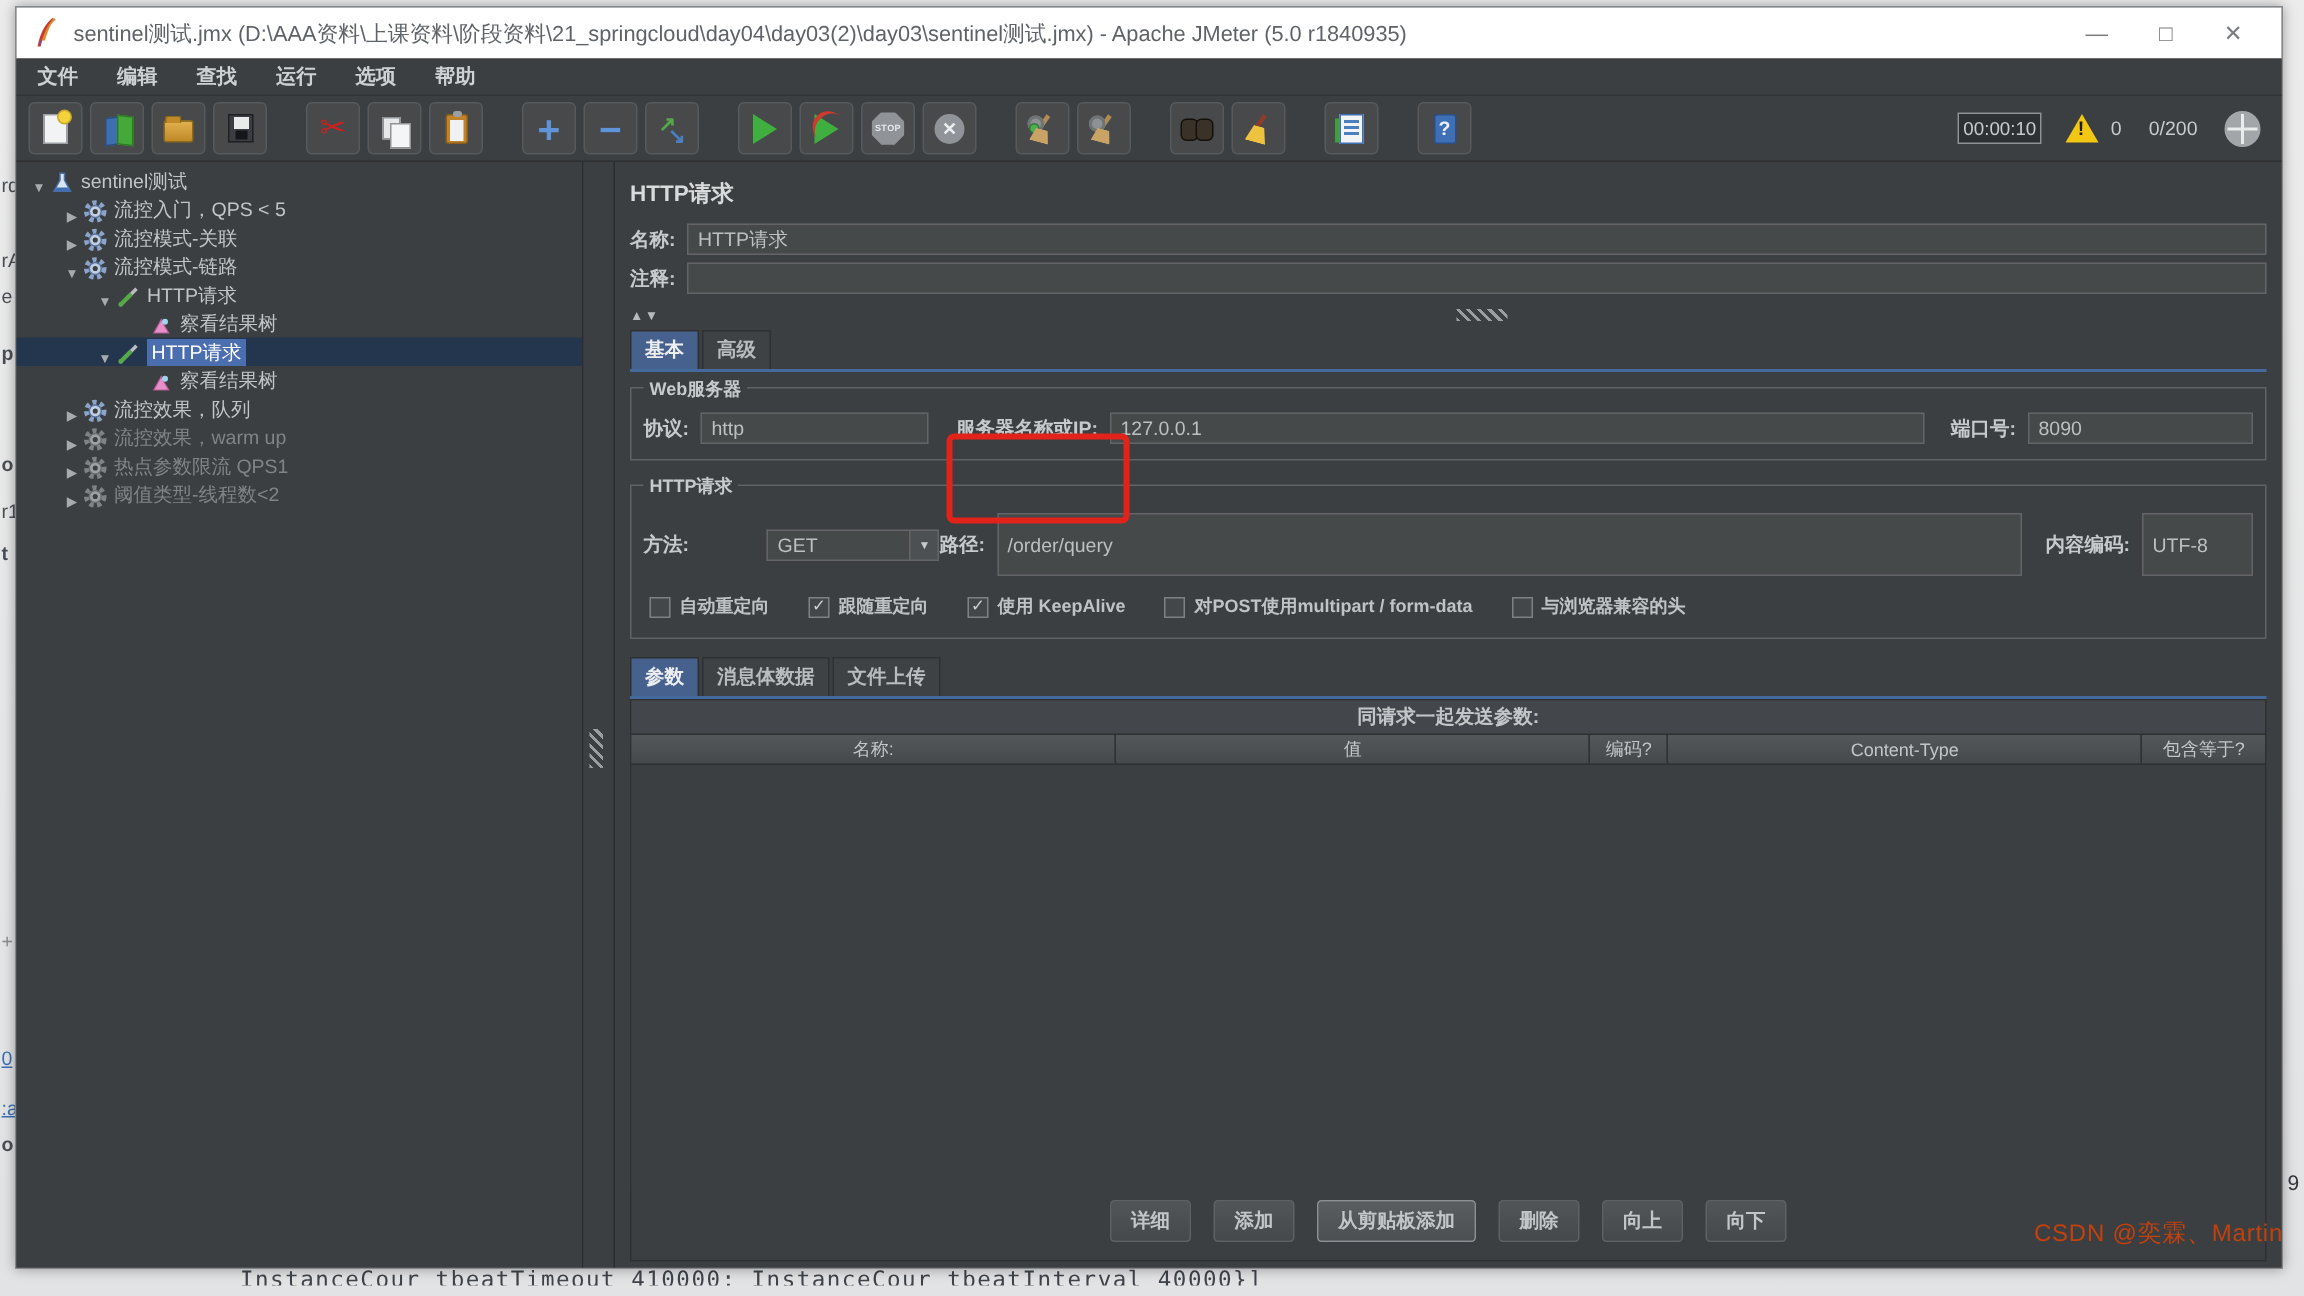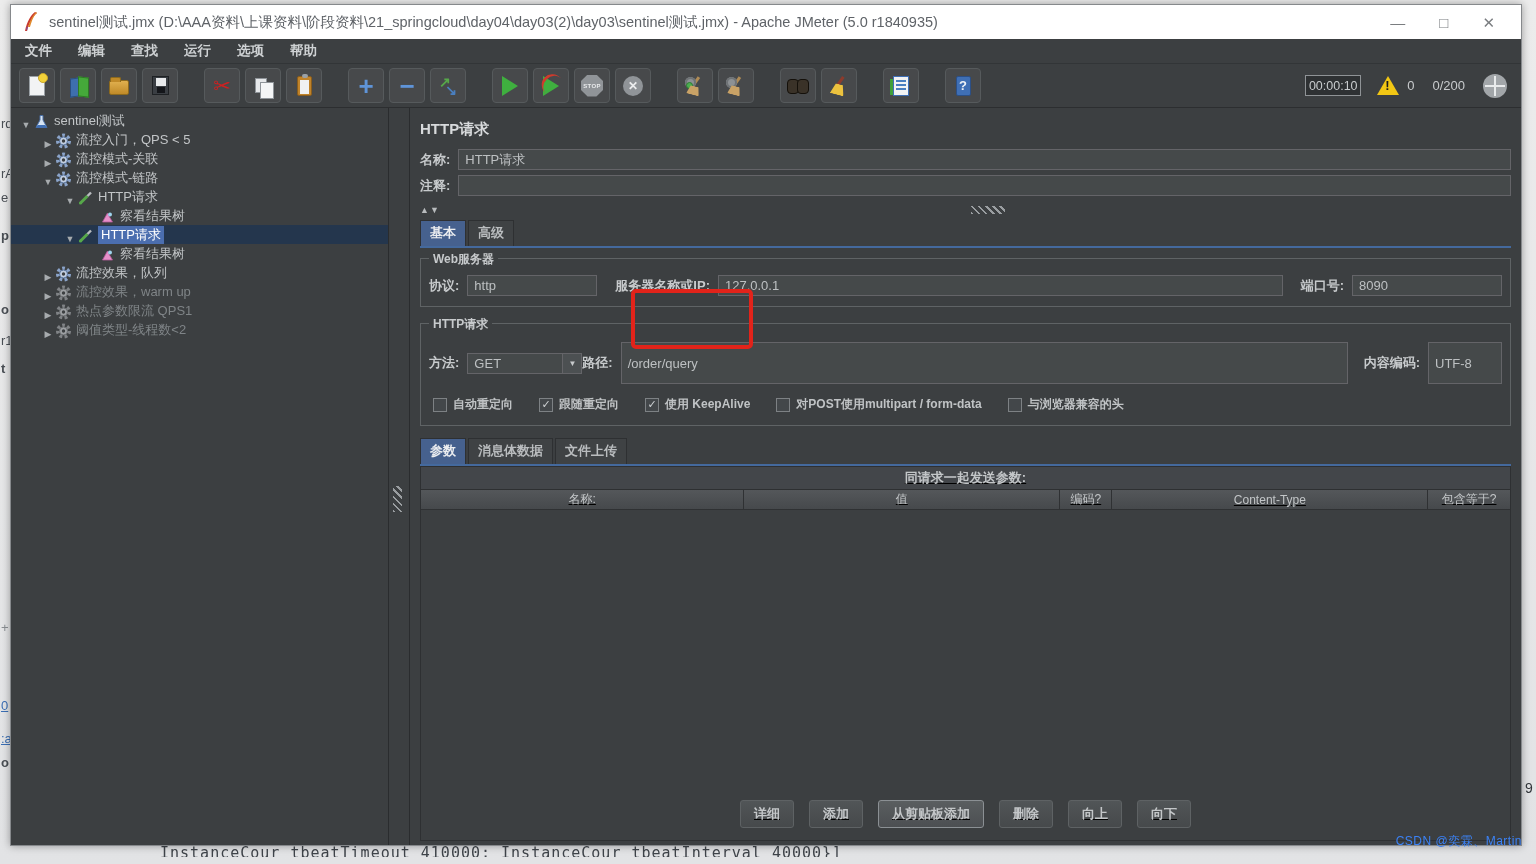--- a/index.html
+++ b/index.html
@@ -163,57 +163,57 @@
   .tab { font-size:13px; font-weight:bold; color:#b9bcbe; background:#3f4244;
     border:1px solid #2e3032; border-bottom:none; padding:3px 9px 4px; margin-right:2px; }
   .tab.sel { background:#46618e; color:#eceef0; }
   .tab-line { height:2px; background:#44699d; margin:0 4px; }
 
   .groupbox { border:1px solid #5f6365; margin:10px 4px 6px; position:relative;
     padding:14px 8px 10px; }
   .legend { position:absolute; top:-8px; left:8px; background:#3c3f41; padding:0 4px;
     font-size:12px; font-weight:bold; color:#c7cacc; }
 
-  .combo { display:flex; align-items:center; }
+  .combo { display:flex; align-items:center;margin-left:44px; }
   .combo .tfield { width:95px; border-right:none; }
   .combo .cbtn { width:20px; height:21px; background:#4c5052; border:1px solid #646468;
     display:flex; align-items:center; justify-content:center; }
   .combo .cbtn::after { content:"▼"; font-size:8px; color:#c7cacc; }
 
   .tall { height:42px; }
 
   .cbrow { display:flex; align-items:center; gap:26px; margin:12px 4px 2px; }
   .cbitem { display:flex; align-items:center; gap:6px; }
   .cb { width:14px; height:14px; background:#43474a; border:1px solid #7d8184;
     display:flex; align-items:center; justify-content:center; flex:0 0 auto; }
   .cb.checked::after { content:"✓"; font-size:11px; color:#cfd2d4; line-height:1; }
   .cblabel { font-size:12px; font-weight:bold; color:#c0c3c5; white-space:nowrap; }
 
   .param-box { flex:1 1 auto; display:flex; flex-direction:column; border:1px solid #2e3032;
-    margin:0 4px 4px; min-height:0;text-decoration:underline; }
+    margin:0 4px 4px; min-height:0; }
   .pcaption { height:23px; background:#43464a; display:flex; align-items:center;
     justify-content:center; font-size:13px; font-weight:bold; color:#c3c6c8;
     border-bottom:1px solid #2e3032; }
   .phead { display:flex; height:20px; flex:0 0 auto; }
   .pcol { background:linear-gradient(#54575a,#46494c); border-right:1px solid #2f3133;
     border-bottom:1px solid #2f3133; display:flex; align-items:center; justify-content:center;
     font-size:12px; color:#c3c6c8; overflow:hidden; white-space:nowrap; }
   .pc0{width:29.7%;} .pc1{width:29.0%;} .pc2{width:4.8%;} .pc3{width:29.0%;} .pc4{width:7.5%; border-right:none;}
   .pbody { flex:1 1 auto; background:#3c3f41; }
   .btnrow { display:flex; justify-content:center; gap:15px; padding:8px 0 12px; flex:0 0 auto; }
   .jbtn { background:linear-gradient(#515557,#46494b); border:1px solid #5e6264;
     border-radius:3px; color:#c3c6c8; font-size:13px; font-weight:bold; padding:4px 13px;
     white-space:nowrap; }
   .jbtn.focused { border-color:#8b9094; background:linear-gradient(#5a5e60,#4c4f52); }
 
   .red-annot { position:absolute; left:631px; top:289px; width:122px; height:60px;
     border:4px solid #e2231a; border-radius:5px; z-index:5; pointer-events:none; }
 
-  .watermark { position:absolute; right:14px; top:833px; z-index:6; font-size:12px;
-    color:#3b82f6; letter-spacing:.5px; }
+  .watermark { position:absolute; right:14px; top:812px; z-index:6; font-size:16px;
+    color:#c2410c; letter-spacing:.5px; }
 </style>
 </head>
 <body>
 
 <span class="bg-bit" style="top:116px">rd</span>
 <span class="bg-bit" style="top:166px">rA</span>
 <span class="bg-bit" style="top:190px">e</span>
 <span class="bg-bit" style="top:228px;font-weight:bold">p</span>
 <span class="bg-bit" style="top:302px;font-weight:bold">o</span>
 <span class="bg-bit" style="top:333px">r1</span>
@@ -467,21 +467,21 @@
       <div class="tabrow">
         <span class="tab sel">基本</span>
         <span class="tab">高级</span>
       </div>
       <div class="tab-line"></div>
 
       <div class="groupbox">
         <span class="legend">Web服务器</span>
         <div class="frow" style="margin:2px 0 0;">
           <span class="flabel">协议:</span>
-          <div class="tfield" style="width:130px">http</div>
+          <div class="tfield" style="width:152px">http</div>
           <span class="flabel" style="margin-left:18px">服务器名称或IP:</span>
           <div class="tfield grow">127.0.0.1</div>
           <span class="flabel" style="margin-left:18px">端口号:</span>
           <div class="tfield" style="width:150px">8090</div>
         </div>
       </div>
 
       <div class="groupbox">
         <span class="legend">HTTP请求</span>
         <div class="frow" style="margin:4px 0 0;">

